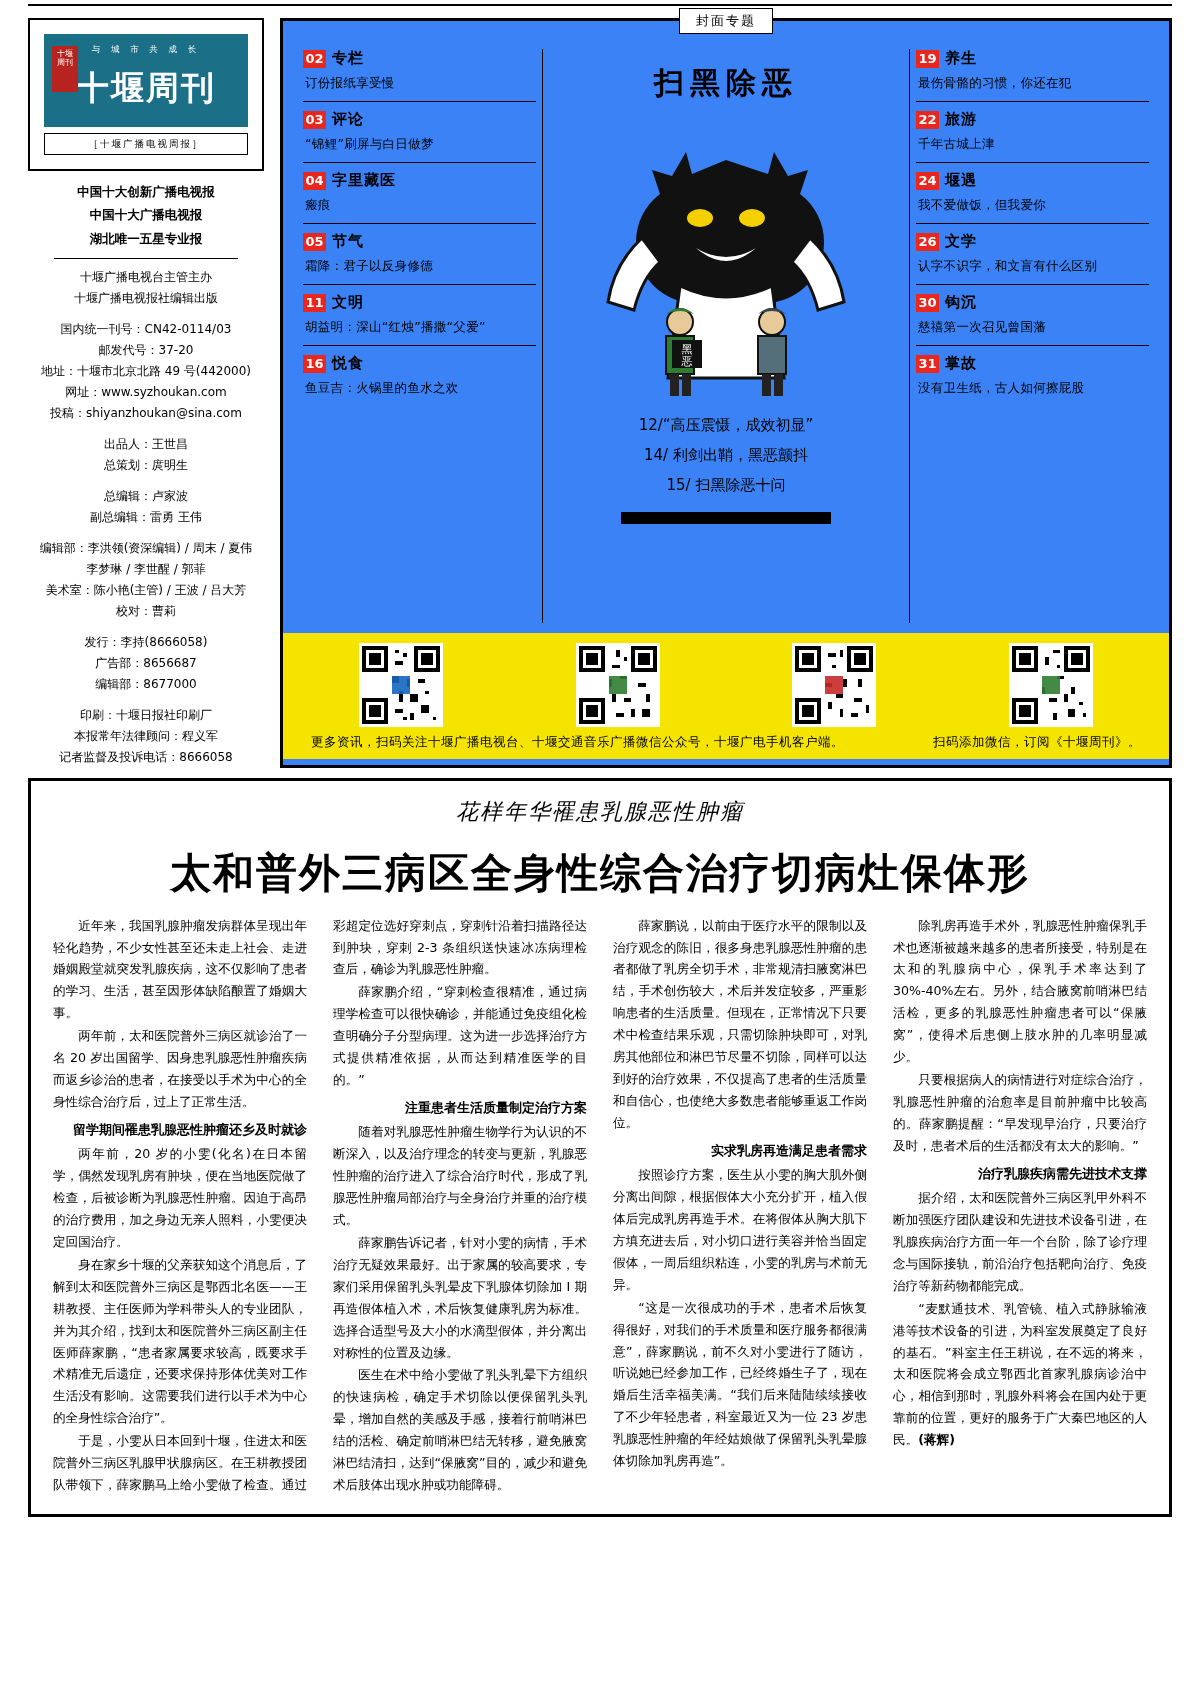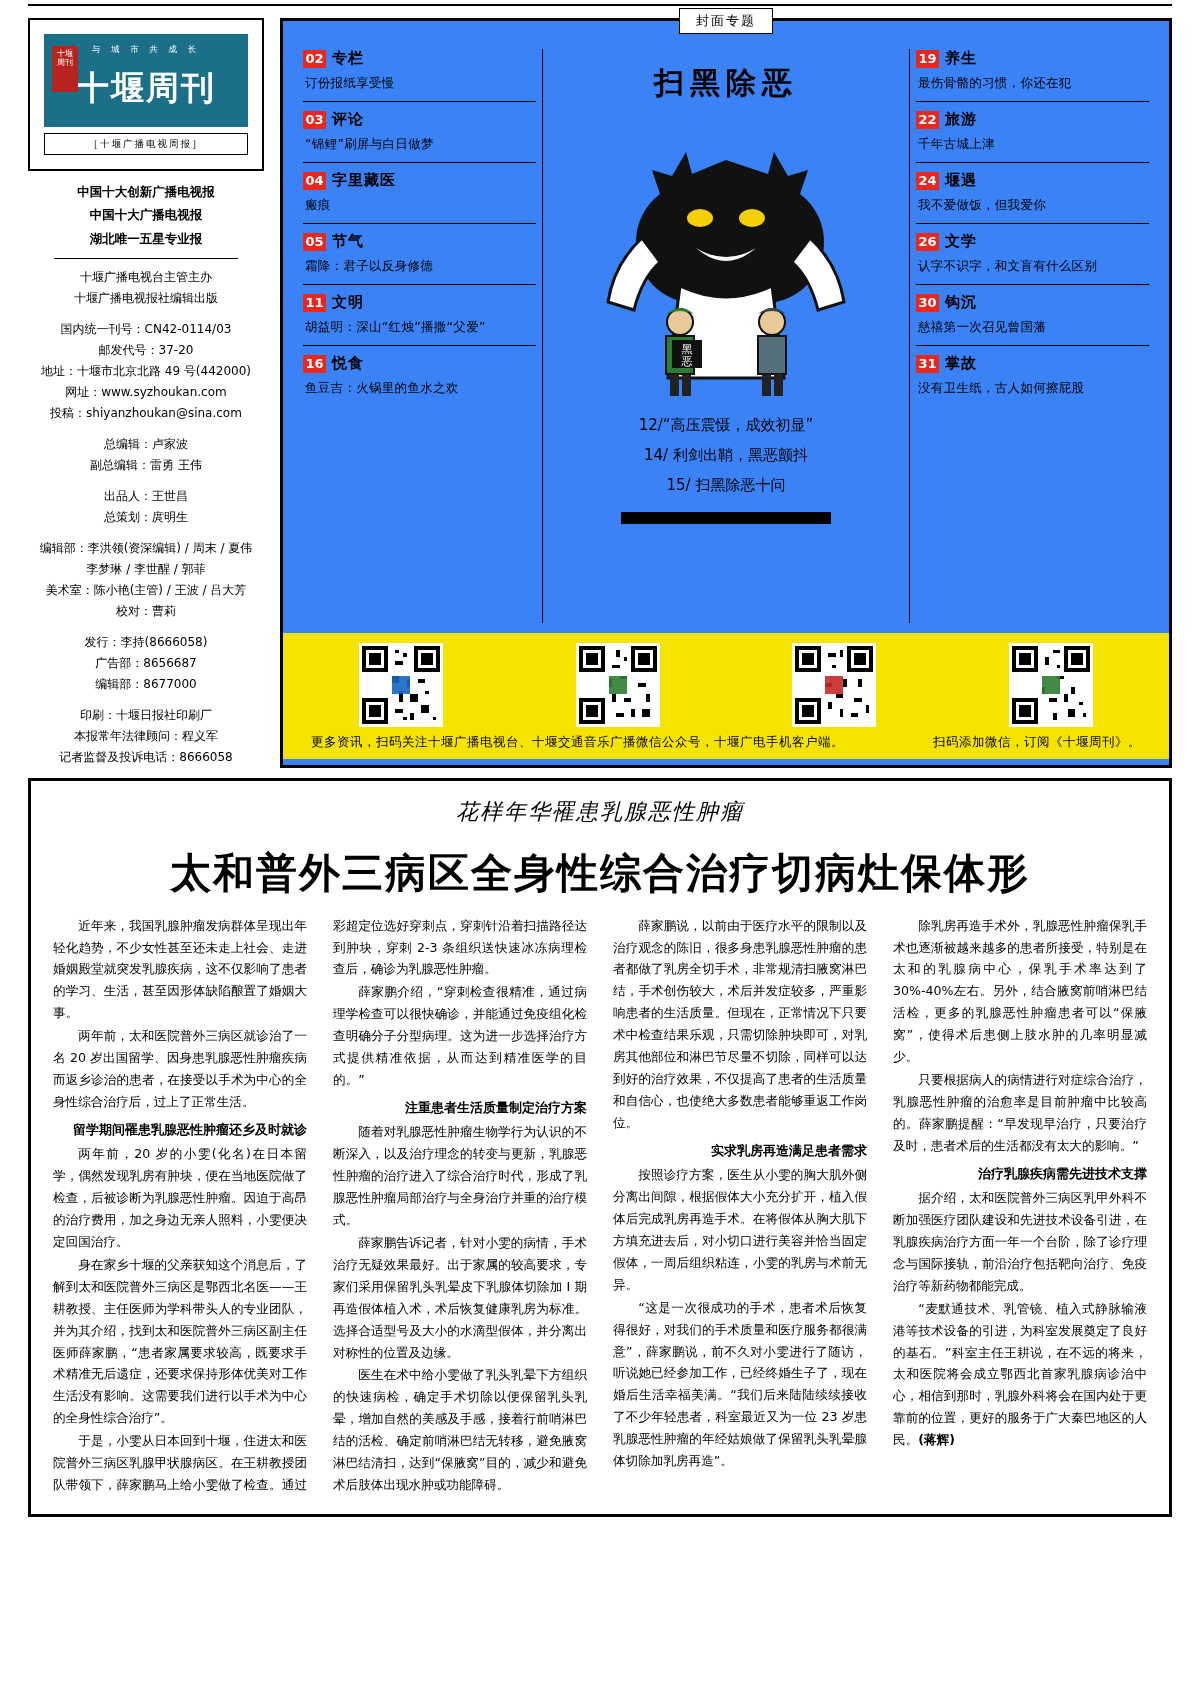--- a/index.html
+++ b/index.html
@@ -119,27 +119,27 @@
 
       <div class="blk">
         <p>国内统一刊号：CN42-0114/03</p>
         <p>邮发代号：37-20</p>
         <p>地址：十堰市北京北路 49 号(442000)</p>
         <p>网址：www.syzhoukan.com</p>
         <p>投稿：shiyanzhoukan@sina.com</p>
       </div>
 
       <div class="blk">
+        <p>出品人：王世昌</p>
+        <p>总策划：庹明生</p>
+      </div>
+
+      <div class="blk">
         <p>总编辑：卢家波</p>
         <p>副总编辑：雷勇  王伟</p>
-      </div>
-
-      <div class="blk">
-        <p>出品人：王世昌</p>
-        <p>总策划：庹明生</p>
       </div>
 
       <div class="blk">
         <p>编辑部：李洪领(资深编辑) / 周末 / 夏伟</p>
         <p>李梦琳 / 李世醒 / 郭菲</p>
         <p>美术室：陈小艳(主管) / 王波 / 吕大芳</p>
         <p>校对：曹莉</p>
       </div>
 
       <div class="blk">

